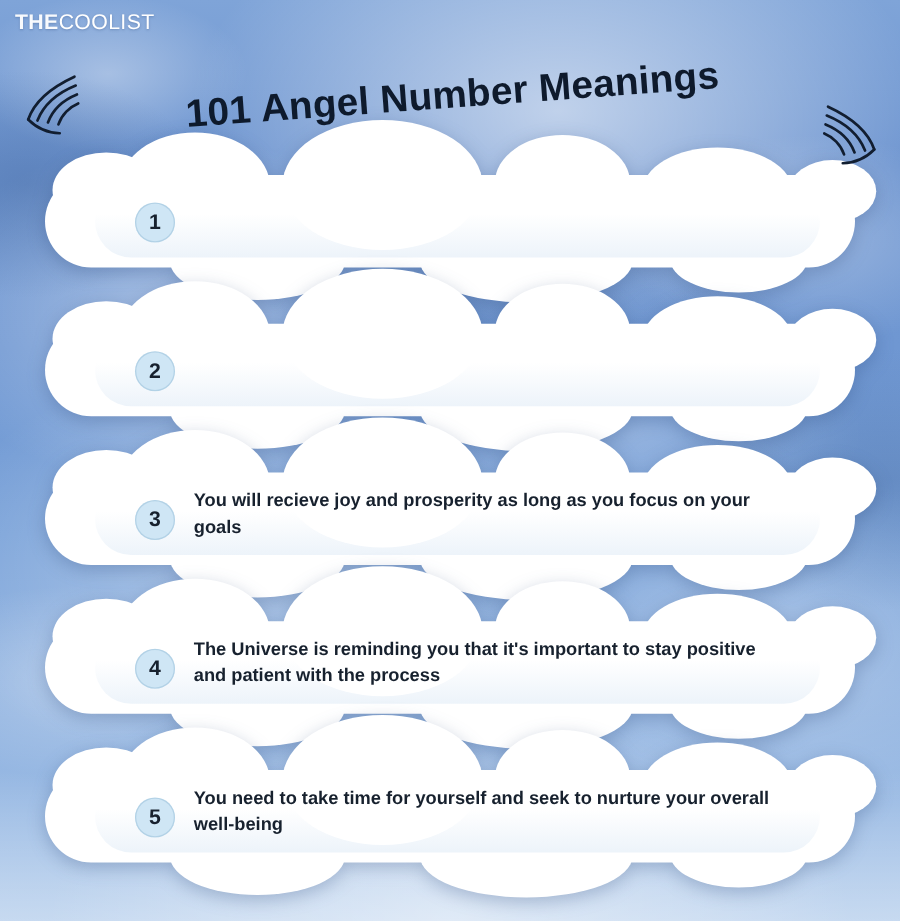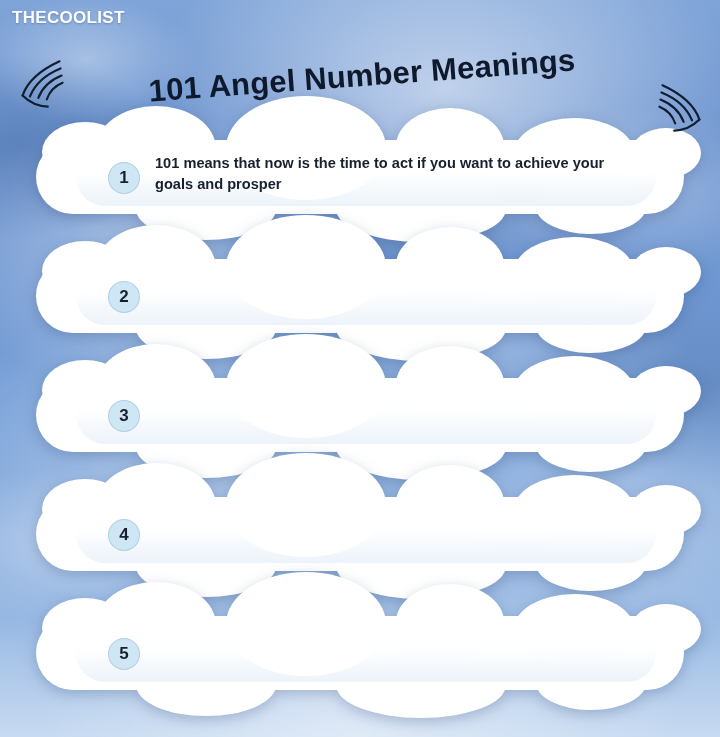--- a/index.html
+++ b/index.html
@@ -54,21 +54,21 @@
     position: absolute;
     top: 8px;
     left: 12px;
     font-size: 17px;
     letter-spacing: 0.3px;
     color: #ffffff;
     z-index: 6;
     text-shadow: 0 1px 2px rgba(40,70,120,0.35);
   }
   .brand .thin { font-weight: 700; opacity: 0.95; }
-  .brand .bold { font-weight: 700; }
+  .brand .bold { font-weight: 400; }
 
   
   .title-wrap {
     position: absolute;
     top: 46px;
     left: 0;
     width: 720px;
     height: 80px;
     z-index: 5;
   }
@@ -250,21 +250,20 @@
           <span class="bump b1"></span>
           <span class="bump b2"></span>
         <span class="bump b4"></span>
           <span class="bump b5"></span>
           <span class="bump b6"></span>
           <span class="bump b7"></span>
         <span class="cloud-inner-shade"></span>
       </div>
       <div class="row-content">
         <div class="badge">1</div>
-        <div class="row-text">101 means that now is the time to act if you want  to achieve your goals and prosper</div>
       </div>
     </div>
 
     <div class="cloud-row">
       <div class="cloud">
         <span class="bump b3"></span>
           <span class="bump b1"></span>
           <span class="bump b2"></span>
         <span class="bump b4"></span>
           <span class="bump b5"></span>
@@ -283,51 +282,54 @@
           <span class="bump b1"></span>
           <span class="bump b2"></span>
         <span class="bump b4"></span>
           <span class="bump b5"></span>
           <span class="bump b6"></span>
           <span class="bump b7"></span>
         <span class="cloud-inner-shade"></span>
       </div>
       <div class="row-content">
         <div class="badge">3</div>
+        <div class="row-text">You will recieve joy and prosperity as long as you focus on your goals</div>
       </div>
     </div>
 
     <div class="cloud-row">
       <div class="cloud">
         <span class="bump b3"></span>
           <span class="bump b1"></span>
           <span class="bump b2"></span>
         <span class="bump b4"></span>
           <span class="bump b5"></span>
           <span class="bump b6"></span>
           <span class="bump b7"></span>
         <span class="cloud-inner-shade"></span>
       </div>
       <div class="row-content">
         <div class="badge">4</div>
+        <div class="row-text">The Universe is reminding you that it's important to stay positive and patient with the process</div>
       </div>
     </div>
 
     <div class="cloud-row">
       <div class="cloud">
         <span class="bump b3"></span>
           <span class="bump b1"></span>
           <span class="bump b2"></span>
         <span class="bump b4"></span>
           <span class="bump b5"></span>
           <span class="bump b6"></span>
           <span class="bump b7"></span>
         <span class="cloud-inner-shade"></span>
       </div>
       <div class="row-content">
         <div class="badge">5</div>
+        <div class="row-text">You need to take time for yourself and seek to nurture your overall well-being</div>
       </div>
     </div>
 
   </div>
 
   <div class="bottom-glow"></div>
 </div>
 
 </body></html>

